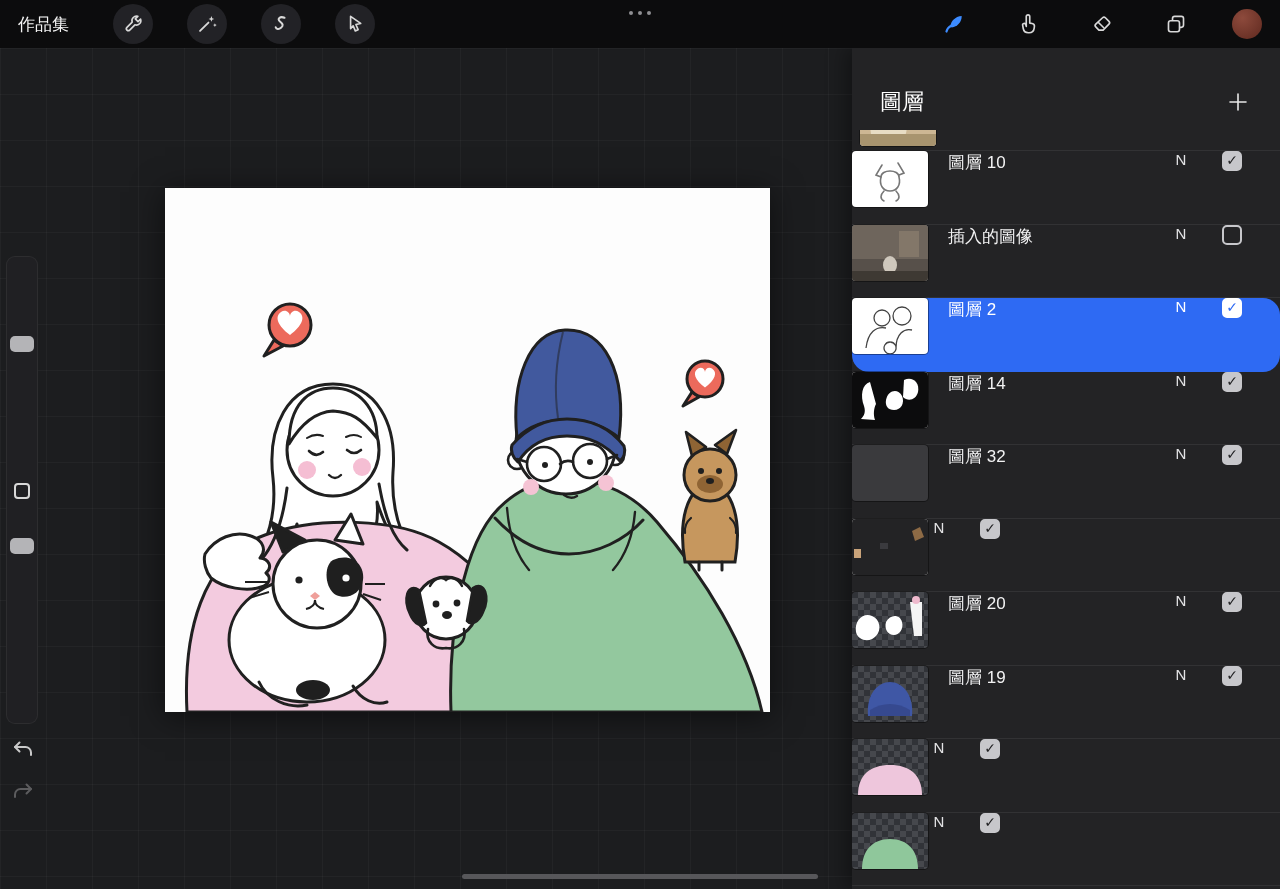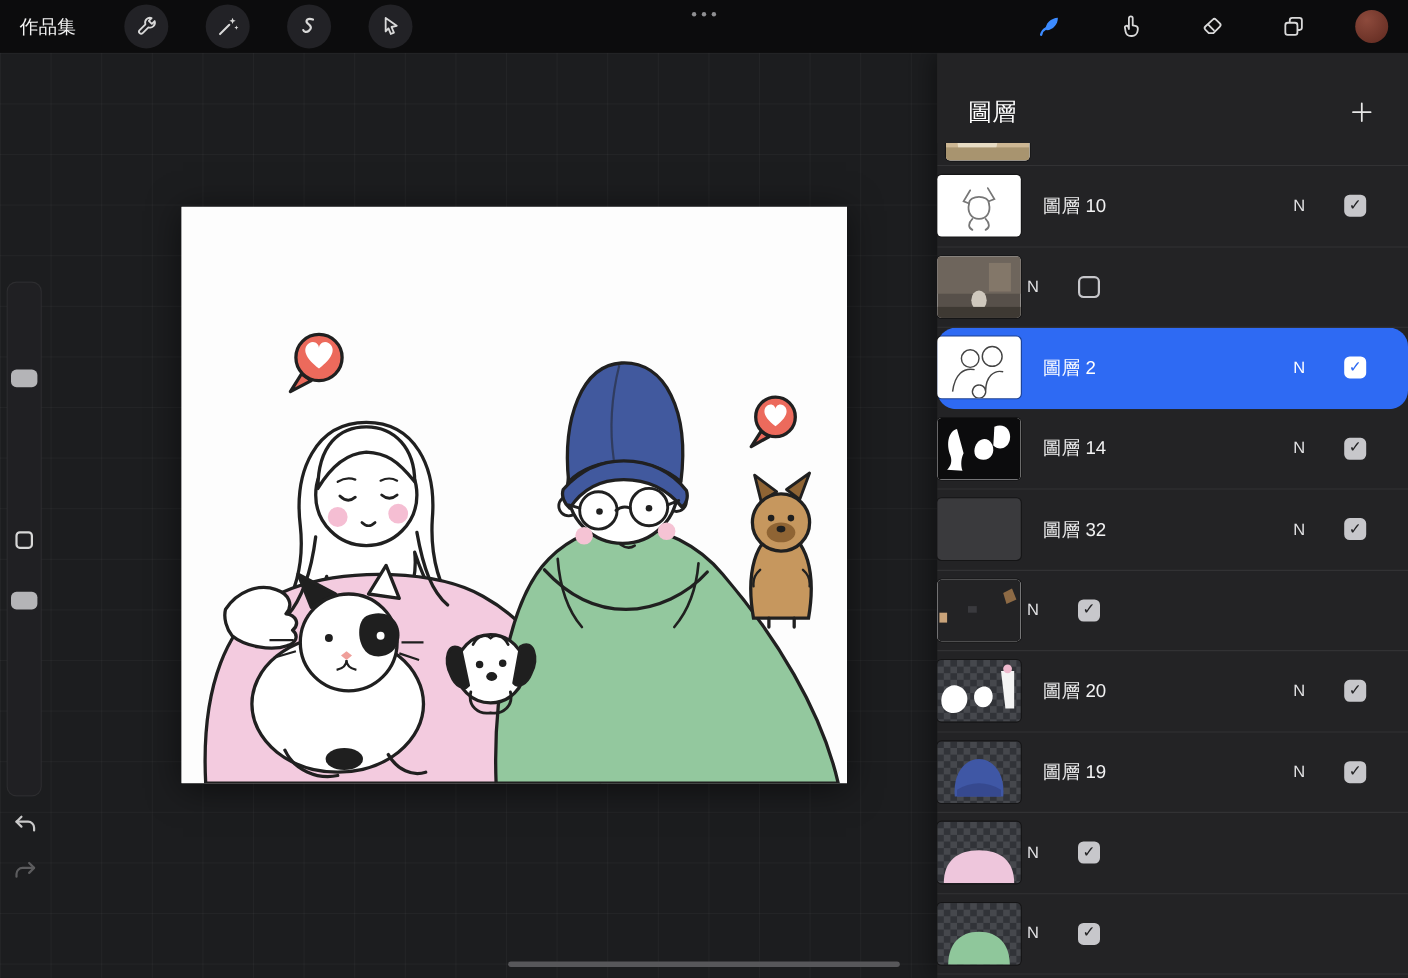--- a/index.html
+++ b/index.html
@@ -39,21 +39,21 @@
   .redo-btn{top:730px}
   .undo-btn svg,.redo-btn svg{width:26px;height:26px}
 
   
   .layers-panel{position:absolute;top:0;right:0;width:428px;height:841px;background:#232325;box-shadow:-6px 0 18px rgba(0,0,0,.35)}
   .lp-header{position:absolute;top:0;left:0;right:0;height:82px;display:flex;align-items:center;padding:26px 24px 0 28px;background:#232325;z-index:5}
   .lp-title{flex:1;font-size:22px;font-weight:400;color:#fff}
   .add-btn{background:none;border:none;width:30px;height:30px;cursor:pointer}
   .add-btn svg{width:24px;height:24px;display:block}
   .lp-list{position:absolute;top:82px;left:0;right:0;bottom:0;overflow:hidden}
-  .layer-row{height:73.5px;display:flex;align-items:center;border-bottom:1px solid rgba(255,255,255,.07);position:relative;cursor:pointer}
+  .layer-row{height:73.5px;display:flex;align-items:flex-start;border-bottom:1px solid rgba(255,255,255,.07);position:relative;cursor:pointer}
   .layer-row.partial{height:21px}
   .layer-row.partial .thumb{position:absolute;left:8px;bottom:4px}
   .layer-row.selected{background:#2e6af3;border-radius:17px;border-bottom-color:transparent}
   .thumb{width:76px;height:56px;border-radius:4px;overflow:hidden;background:#fff;flex:none;box-shadow:0 0 0 1px rgba(0,0,0,.4)}
   .thumb svg{width:100%;height:100%;display:block}
   .thumb.checker{background:repeating-conic-gradient(#46484d 0% 25%,#313338 0% 50%);background-size:12px 12px}
   .thumb.gray{background:#3a3a3d}
   .layer-name{flex:1;margin-left:20px;font-size:17px;color:#f2f2f3;white-space:nowrap;overflow:hidden}
   .layer-row.selected .layer-name{color:#fff}
   .blend{width:22px;text-align:center;font-size:15px;color:#e3e3e5;background:none;border:none;margin-right:30px;font-family:inherit;cursor:pointer}
@@ -286,20 +286,21 @@
         <div class="layer-row">
           <div class="thumb">
             <svg viewBox="0 0 76 56">
                 <rect width="76" height="56" fill="#57504a"></rect>
                 <rect width="76" height="34" fill="#6e655c"></rect>
                 <rect x="47" y="6" width="20" height="26" fill="#837769"></rect>
                 <ellipse cx="38" cy="40" rx="7" ry="9" fill="#cfc8bd"></ellipse>
                 <rect y="46" width="76" height="10" fill="#3e3933"></rect>
               </svg>
           </div>
+          <div class="layer-name">插入的圖像</div>
           <button class="blend">N</button>
           <span class="checkbox"></span>
         </div>
 
         <div class="layer-row selected">
           <div class="thumb">
             <svg viewBox="0 0 76 56">
                 <g fill="none" stroke="#444" stroke-width="1.3">
                   <circle cx="30" cy="20" r="8"></circle>
                   <circle cx="50" cy="18" r="9"></circle>

